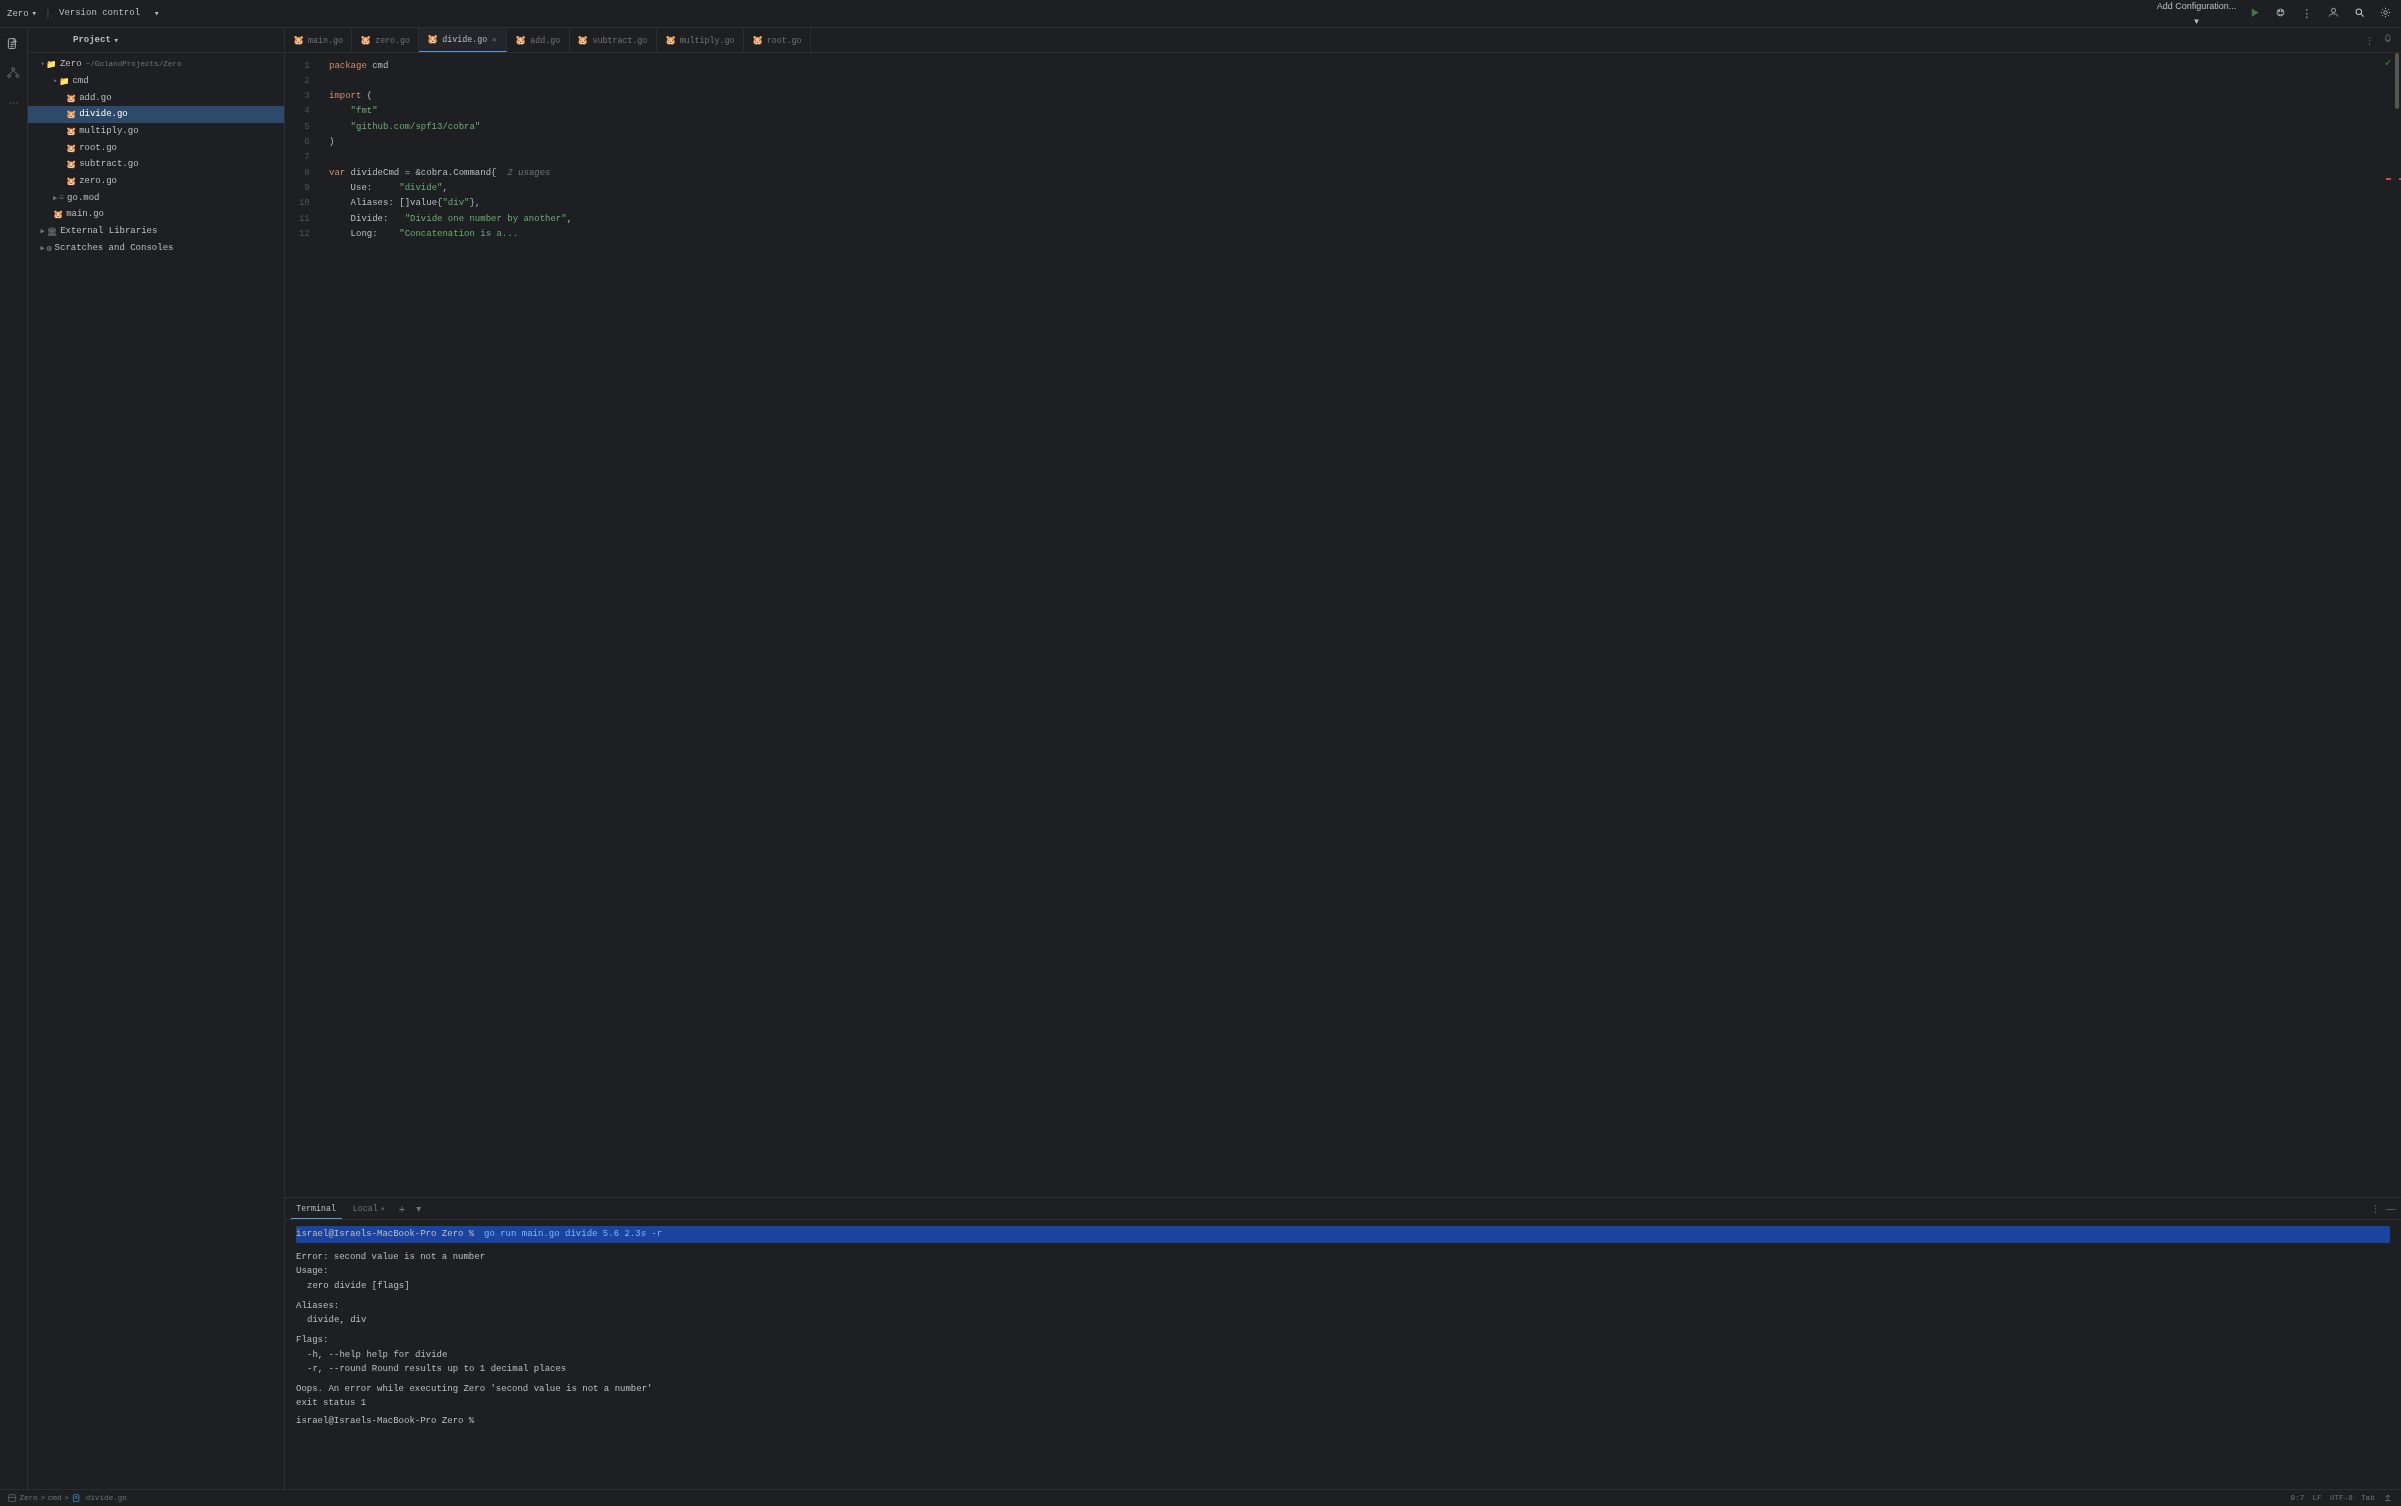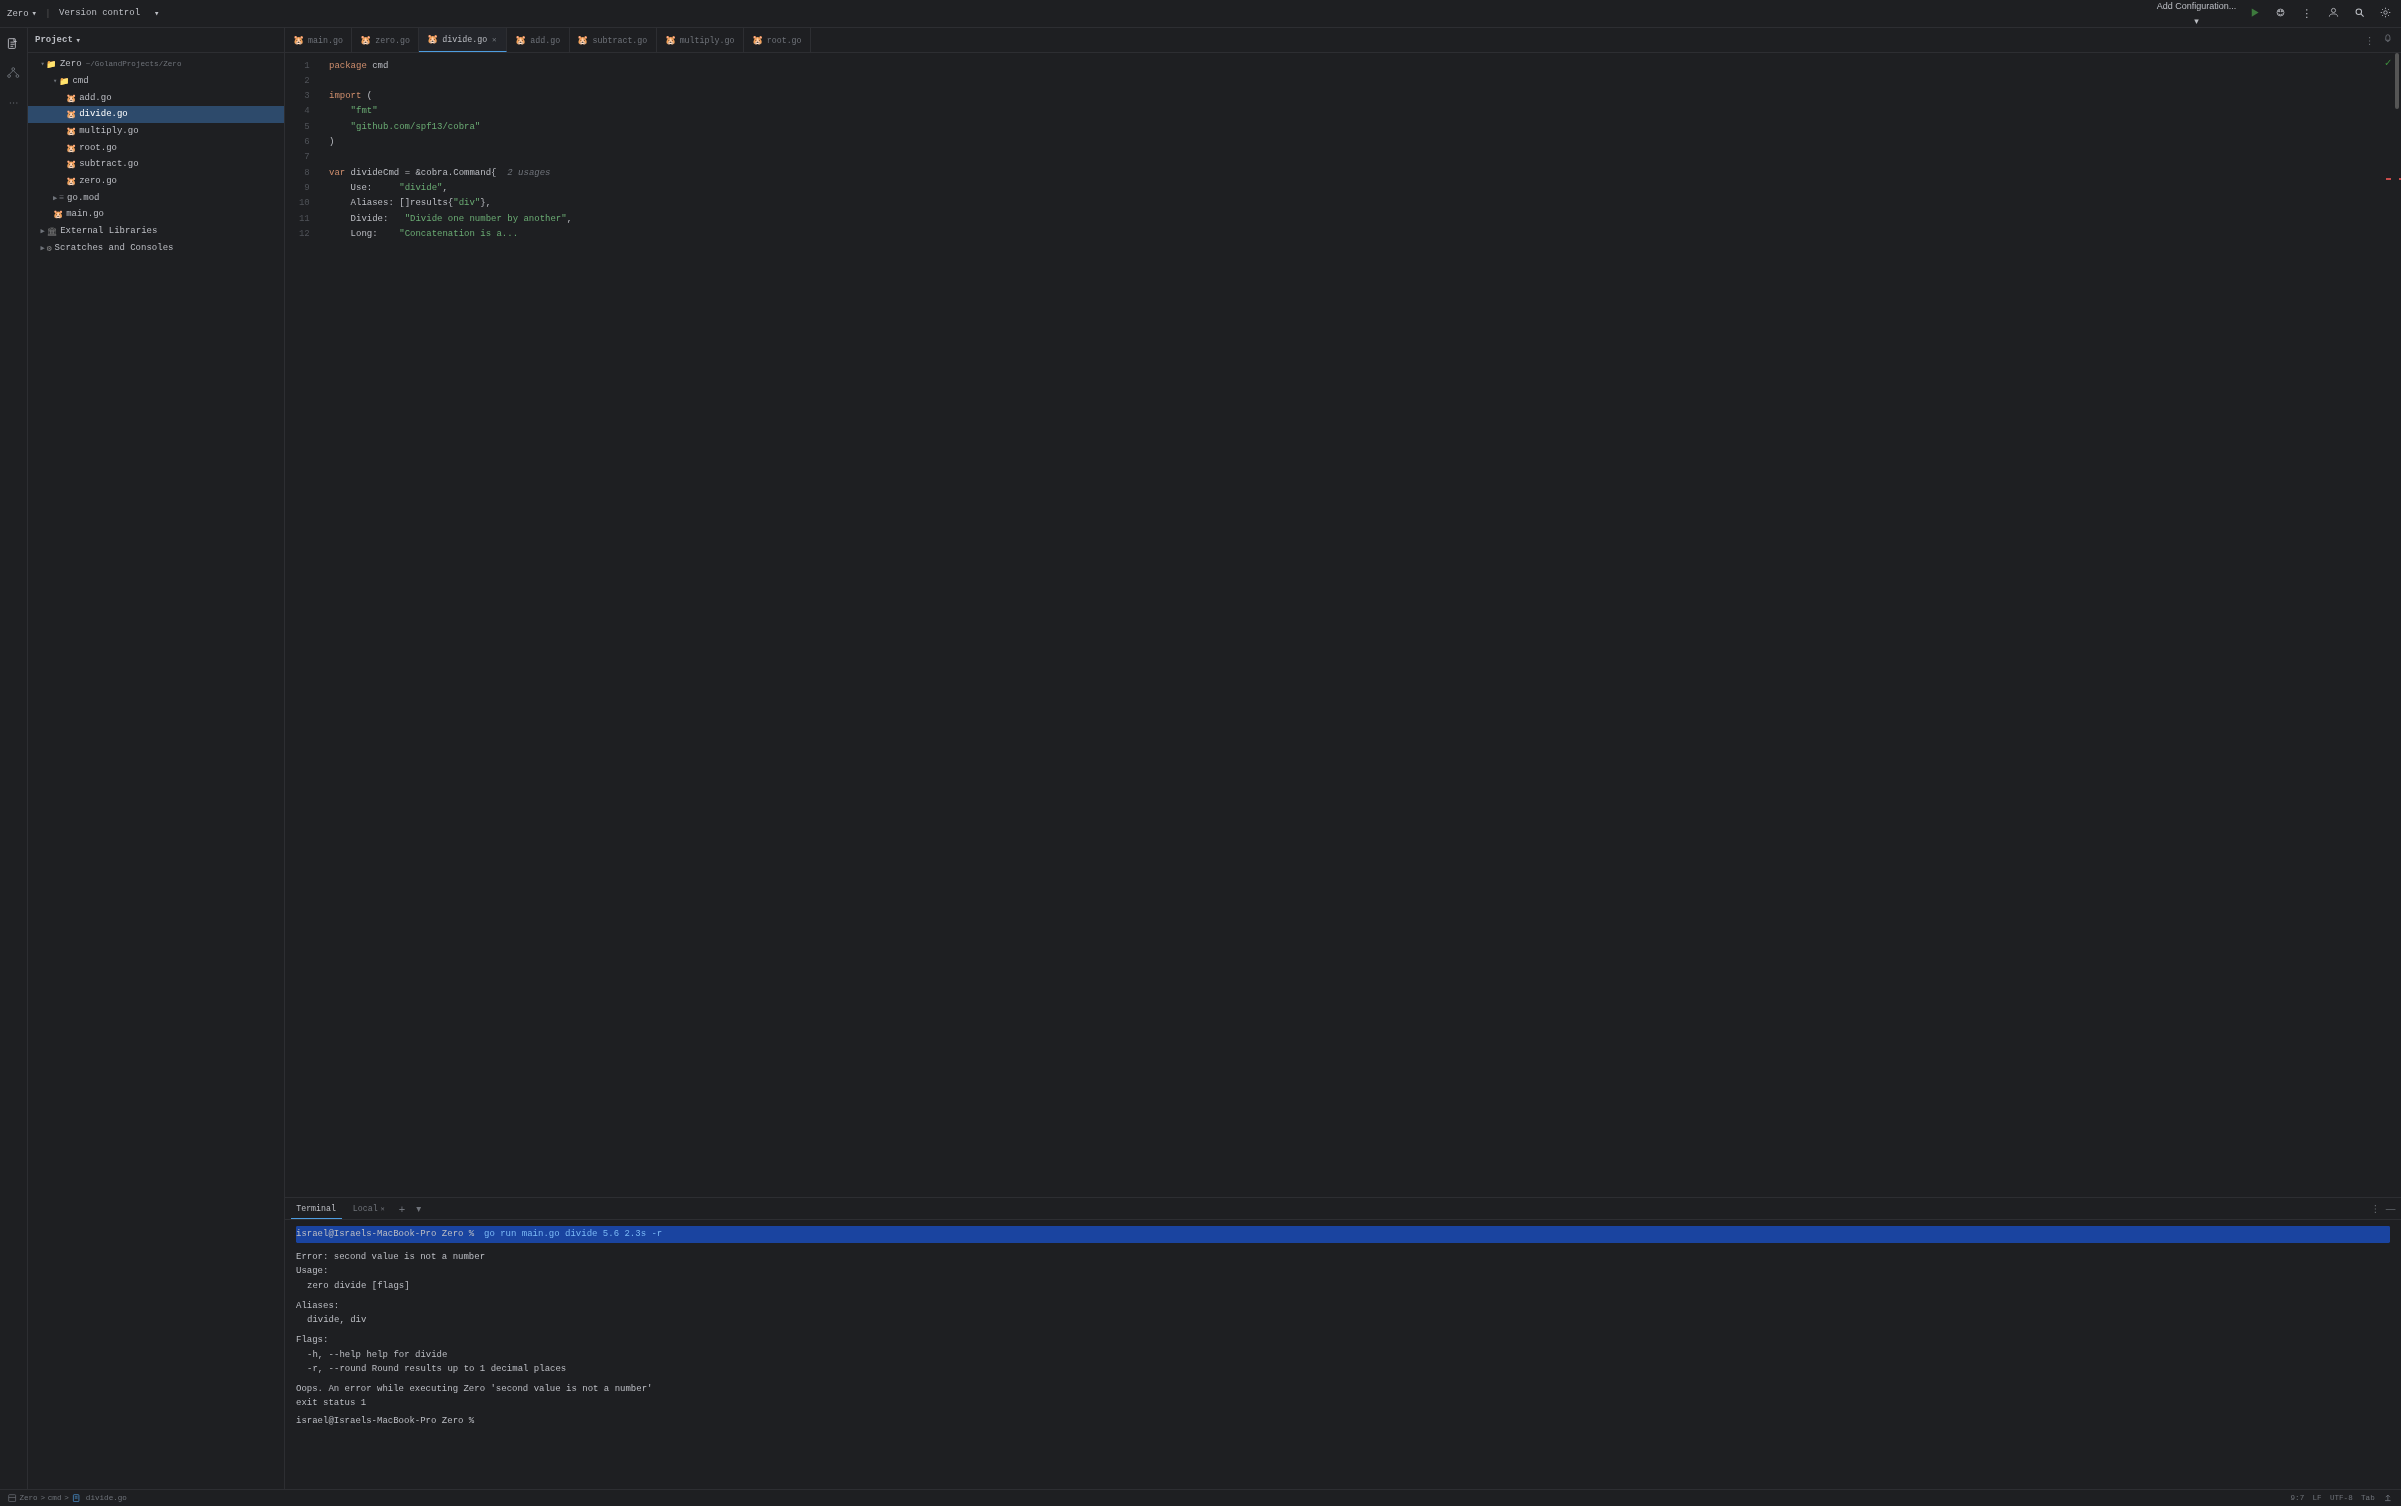--- a/index.html
+++ b/index.html
@@ -89,21 +89,21 @@
       flex-direction: column;
       flex-shrink: 0;
       overflow: hidden;
     }
     .panel-header {
       display: flex; align-items: center; padding: 4.2px 7px;
       border-bottom: 0.7px solid #2d2e32; height: 25px;
     }
     .panel-title {
       font-size: 9px; color: #bcbec4; font-weight: 600;
-      display: flex; align-items: center; gap: 2.8px; cursor: pointer;
+      display: flex; align-items: center; gap: 2.8px; cursor: pointer; margin-left: 38px;
     }
     .file-tree {
       flex: 1; overflow-y: auto; padding: 2.8px 0;
     }
     .tree-item {
       display: flex; align-items: center;
       padding: 1.4px 0; cursor: pointer;
       font-size: 9px; color: #bcbec4;
       height: 16.7px;
     }
@@ -477,21 +477,21 @@
       <div class="code-area">
         <div class="code-line"><span class="kw">package</span> <span class="id">cmd</span></div>
         <div class="code-line"></div>
         <div class="code-line"><span class="kw">import</span> <span class="op">(</span></div>
         <div class="code-line">    <span class="str">"fmt"</span></div>
         <div class="code-line">    <span class="str">"github.com/spf13/cobra"</span></div>
         <div class="code-line"><span class="op">)</span></div>
         <div class="code-line"></div>
         <div class="code-line"><span class="kw">var</span> <span class="id">divideCmd</span> <span class="op">=</span> <span class="op">&amp;</span><span class="id">cobra</span><span class="op">.</span><span class="id">Command</span><span class="op">{</span>  <span class="usage">2 usages</span></div>
         <div class="code-line">    <span class="id">Use</span><span class="op">:</span>     <span class="str">"divide"</span><span class="op">,</span></div>
-        <div class="code-line">    <span class="id">Aliases</span><span class="op">:</span> <span class="op">[]</span><span class="ty">results</span><span class="op">{</span><span class="str">"div"</span><span class="op">},</span></div>
+        <div class="code-line">    <span class="id">Aliases</span><span class="op">:</span> <span class="op">[]</span><span class="ty">value</span><span class="op">{</span><span class="str">"div"</span><span class="op">},</span></div>
         <div class="code-line">    <span class="id">Divide</span><span class="op">:</span>   <span class="str">"Divide one number by another"</span><span class="op">,</span></div>
         <div class="code-line">    <span class="id">Long</span><span class="op">:</span>    <span class="str">"Concatenation is a...</span></div>
       </div>
 
       <div class="editor-scrollbar" style="position:relative;">
         <div class="scrollbar-thumb"></div>
         <div class="scrollbar-mark" style="top:125px;"></div>
       </div>
 
       <div class="checkmark">✓</div>

